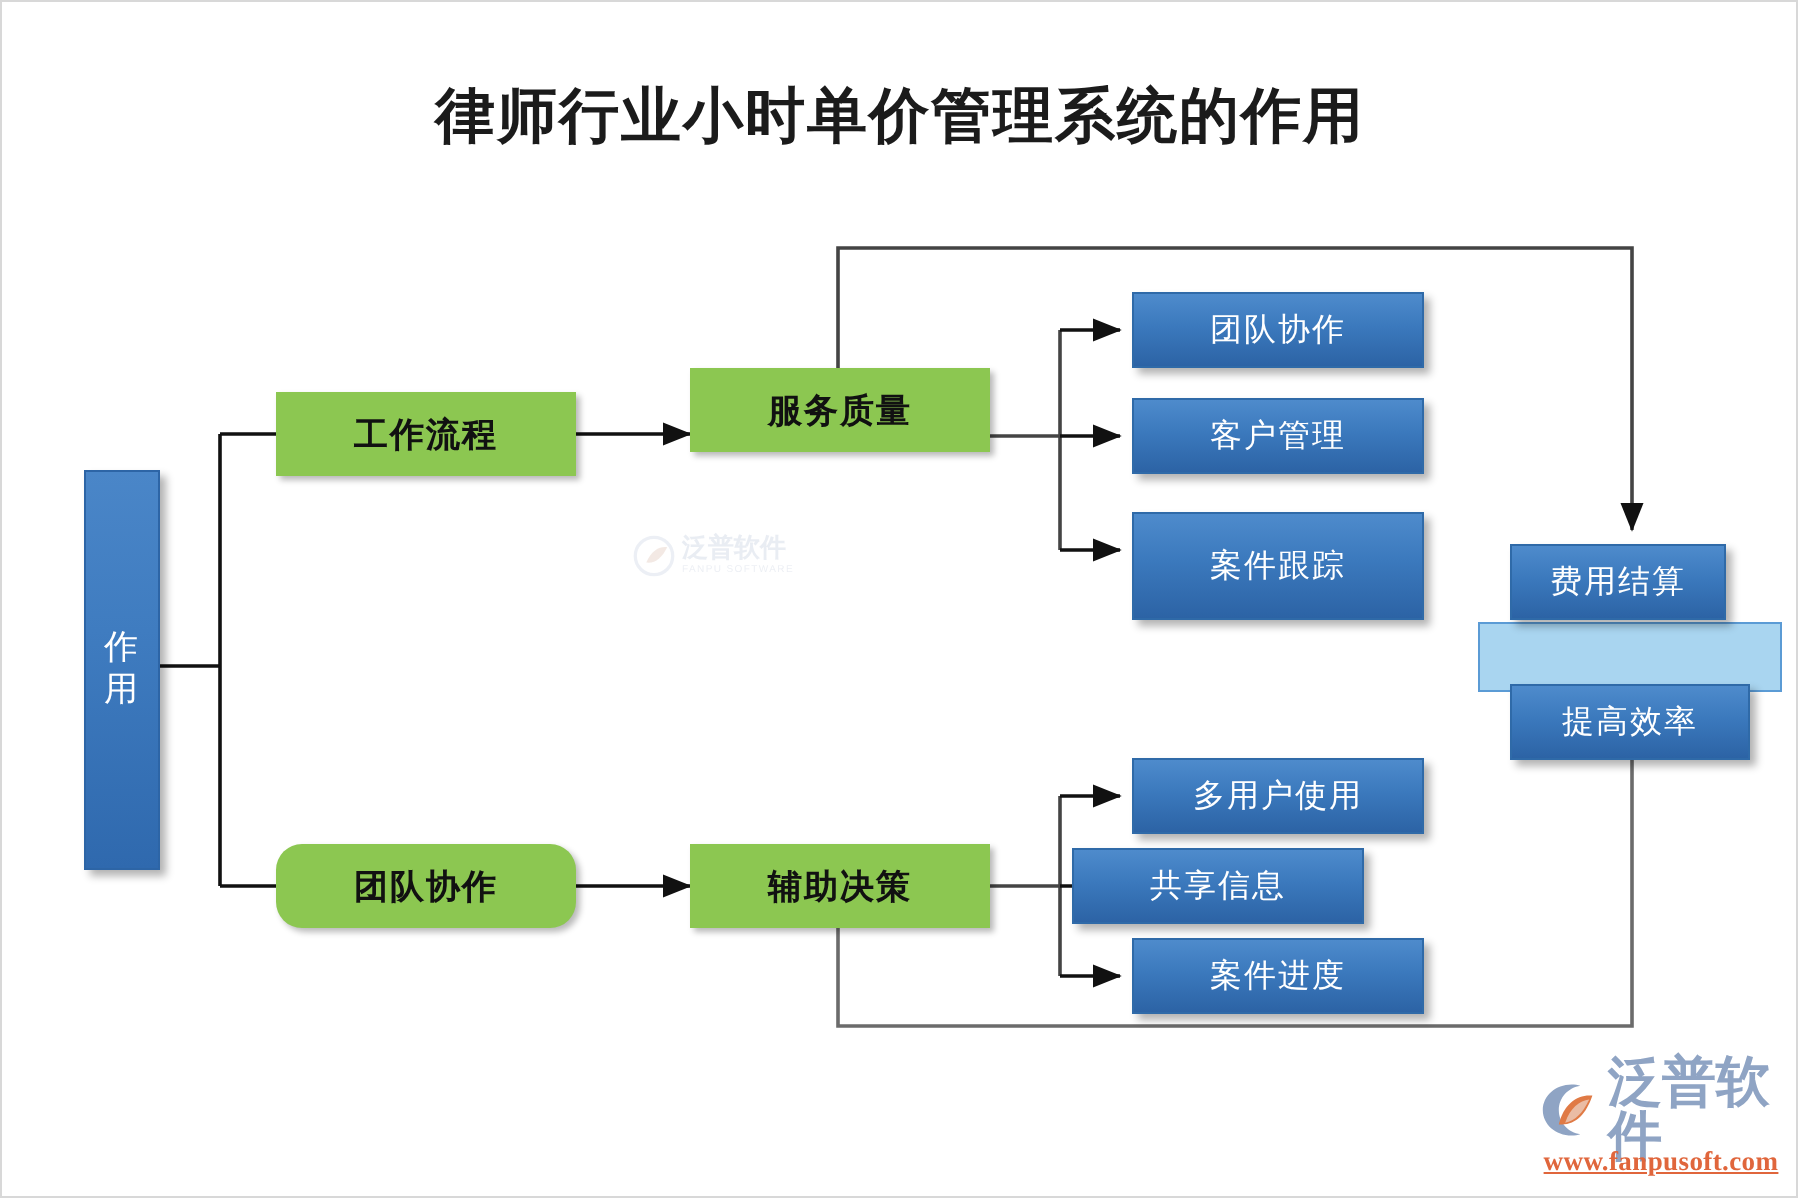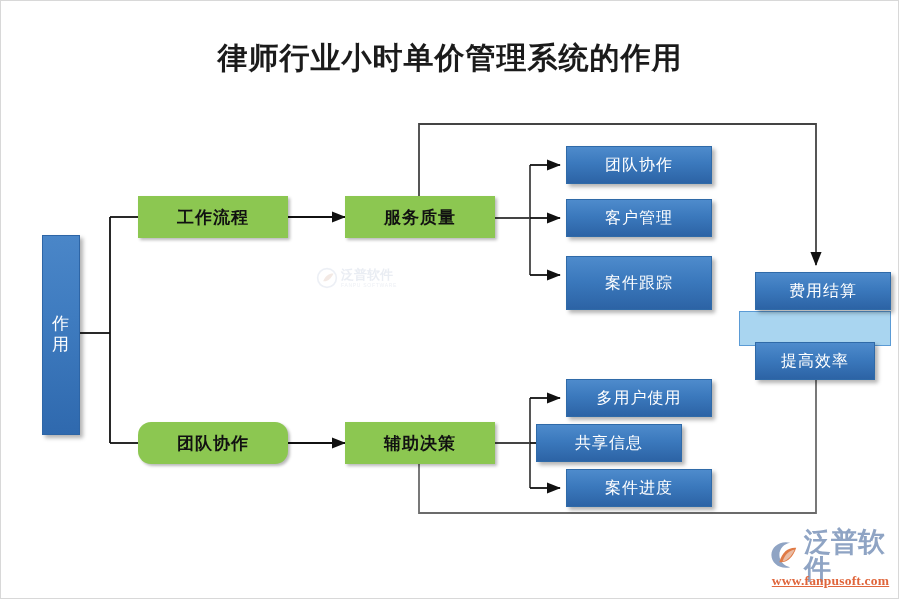--- a/index.html
+++ b/index.html
@@ -169,41 +169,41 @@
   </g>
 </svg>
 
 <div class="box box-left" style="left:42px;top:235px;width:38px;height:200px;">
   <span>作</span>
   <span>用</span>
 </div>
 
 <div class="box box-green" style="left:138px;top:196px;width:150px;height:42px;">工作流程</div>
 
-<div class="box box-green" style="left:345px;top:196px;width:150px;height:42px;">服务质量</div>
+<div class="box box-green" style="left:345px;top:184px;width:150px;height:42px;">服务质量</div>
 
 <div class="box box-green" style="left:138px;top:422px;width:150px;height:42px;border-radius:13px;">团队协作</div>
 
 <div class="box box-green" style="left:345px;top:422px;width:150px;height:42px;">辅助决策</div>
 
 <div class="box box-blue" style="left:566px;top:146px;width:146px;height:38px;">团队协作</div>
 
 <div class="box box-blue" style="left:566px;top:199px;width:146px;height:38px;">客户管理</div>
 
 <div class="box box-blue" style="left:566px;top:256px;width:146px;height:54px;">案件跟踪</div>
 
 <div class="box box-blue" style="left:566px;top:379px;width:146px;height:38px;">多用户使用</div>
 
 <div class="box box-blue" style="left:536px;top:424px;width:146px;height:38px;">共享信息</div>
 
 <div class="box box-blue" style="left:566px;top:469px;width:146px;height:38px;">案件进度</div>
 
 <div class="box box-lightblue" style="left:739px;top:311px;width:152px;height:35px;"></div>
 
-<div class="box box-blue" style="left:755px;top:272px;width:136px;height:38px;">费用结算</div>
+<div class="box box-blue" style="left:755px;top:272px;width:108px;height:38px;">费用结算</div>
 
 <div class="box box-blue" style="left:755px;top:342px;width:120px;height:38px;">提高效率</div>
 
 <div class="watermark">
   <div class="wm-ico">
     <svg viewBox="0 0 40 40" width="22" height="22" xmlns="http://www.w3.org/2000/svg">
       <path d="M20 3 A17 17 0 1 0 20 37 A17 17 0 1 0 20 3 Z" fill="none" stroke="#c3cddf" stroke-width="3"></path>
       <path d="M13 26 C18 14 26 11 32 12 C27 22 21 27 13 26 Z" fill="#d8b9a8"></path>
     </svg>
   </div>

